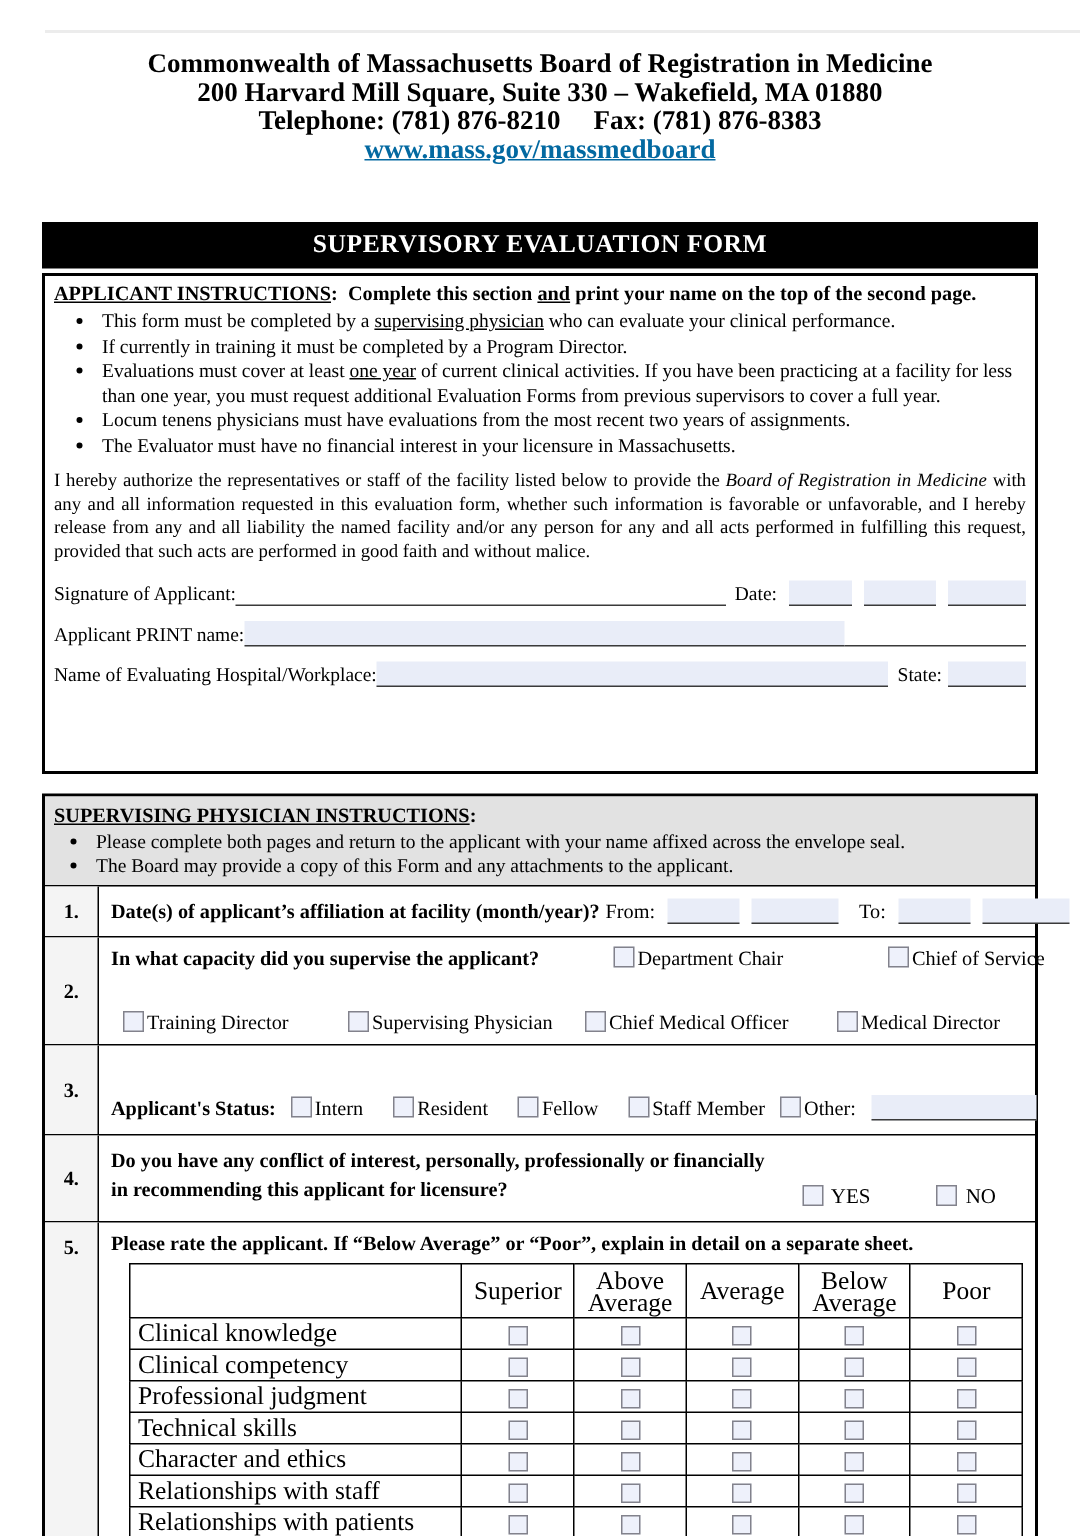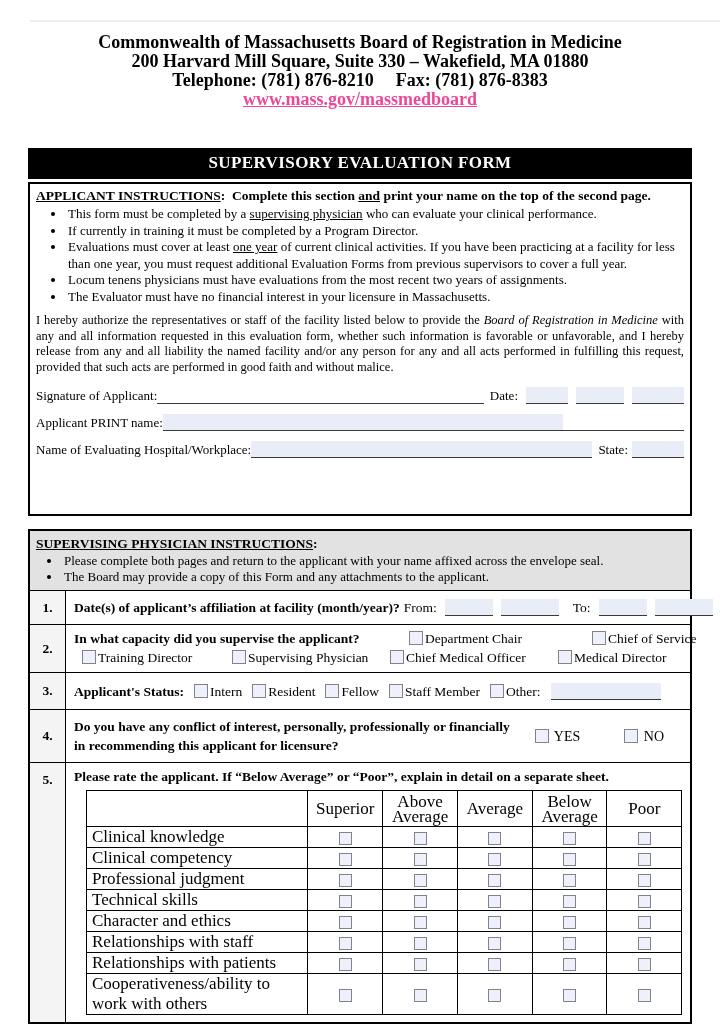--- a/index.html
+++ b/index.html
@@ -9,21 +9,21 @@
     background:#ffffff; color:#000;
     font-family:"Liberation Serif", serif;
     position:relative;
   }
   .top-edge { position:absolute; top:20px; left:30px; right:0; height:2px; background:#ececec; }
 
   
   .letterhead { text-align:center; padding-top:33px; font-weight:bold; font-size:18px; line-height:19px; }
   .letterhead .phone-fax span { display:inline-block; }
   .letterhead .fax { margin-left:22px; }
-  .letterhead .website { color:#ec4899; text-decoration:underline; cursor:pointer; }
+  .letterhead .website { color:#0369a1; text-decoration:underline; cursor:pointer; }
 
   .content { margin:0 28px; width:664px; }
 
   
   .title-bar {
     margin-top:39px; background:#000; color:#fff; text-align:center;
     font-weight:bold; font-size:17px; letter-spacing:0.4px; padding:5px 0 6px;
   }
   .box1 { border:2px solid #000; margin-top:3px; padding:2px 6px 0; }
   .sec-heading { font-size:13.5px; font-weight:bold; margin:2px 0 1px; }
@@ -56,21 +56,21 @@
   }
   .qnum.top { align-items:flex-start; padding-top:9px; }
   .qcontent { flex:1 1 auto; padding:6px 8px; }
   .bold { font-weight:bold; }
 
   .inline-row { display:flex; align-items:flex-end; white-space:nowrap; }
   .cb {
     display:inline-block; width:14px; height:14px; background:#eef1fb;
     border:1.5px solid #82828c; vertical-align:-2px; margin-right:2px; cursor:pointer;
   }
-  .opt { white-space:nowrap; }
+  .opt { white-space:nowrap;margin-top:24px; }
 
   .r1 .qcontent { padding:8px 8px; }
   .r2-line1 { display:grid; grid-template-columns:322px 170px 1fr; align-items:center;gap:13px; }
   .r2-line2 { display:grid; grid-template-columns:150px 158px 168px 1fr; margin:3px 0 0 8px; align-items:center; }
   .r3 .qcontent { padding:10px 8px 9px; }
   .r3-opts { display:flex; align-items:flex-end; gap:10px; white-space:nowrap; }
   .r4 .qcontent { display:flex; padding:7px 8px; }
   .q4text { flex:1 1 auto; line-height:19px; }
   .yn { display:flex; gap:44px; align-items:center; padding:2px 18px 0 0; font-size:14px; }
   .yn .opt { font-weight:normal; }
@@ -187,21 +187,21 @@
             <span class="opt"><span class="cb"></span><span>Medical Director</span></span>
           </div>
       </div>
     </div>
 
     <div class="qrow r3">
       <div class="qnum">3.</div>
       <div class="qcontent">
         <div class="r3-opts">
           <span class="bold lbl">Applicant's Status:</span>
-          <span style="display:flex; gap:10px; align-items:flex-end;">
+          <span style="display:flex; gap:20px; align-items:flex-end;">
               <span class="opt"><span class="cb"></span><span>Intern</span></span>
               <span class="opt"><span class="cb"></span><span>Resident</span></span>
               <span class="opt"><span class="cb"></span><span>Fellow</span></span>
               <span class="opt"><span class="cb"></span><span>Staff Member</span></span>
             </span>
           <span class="opt"><span class="cb"></span><span>Other:</span></span>
           <span class="blank field w110"></span>
         </div>
       </div>
     </div>

